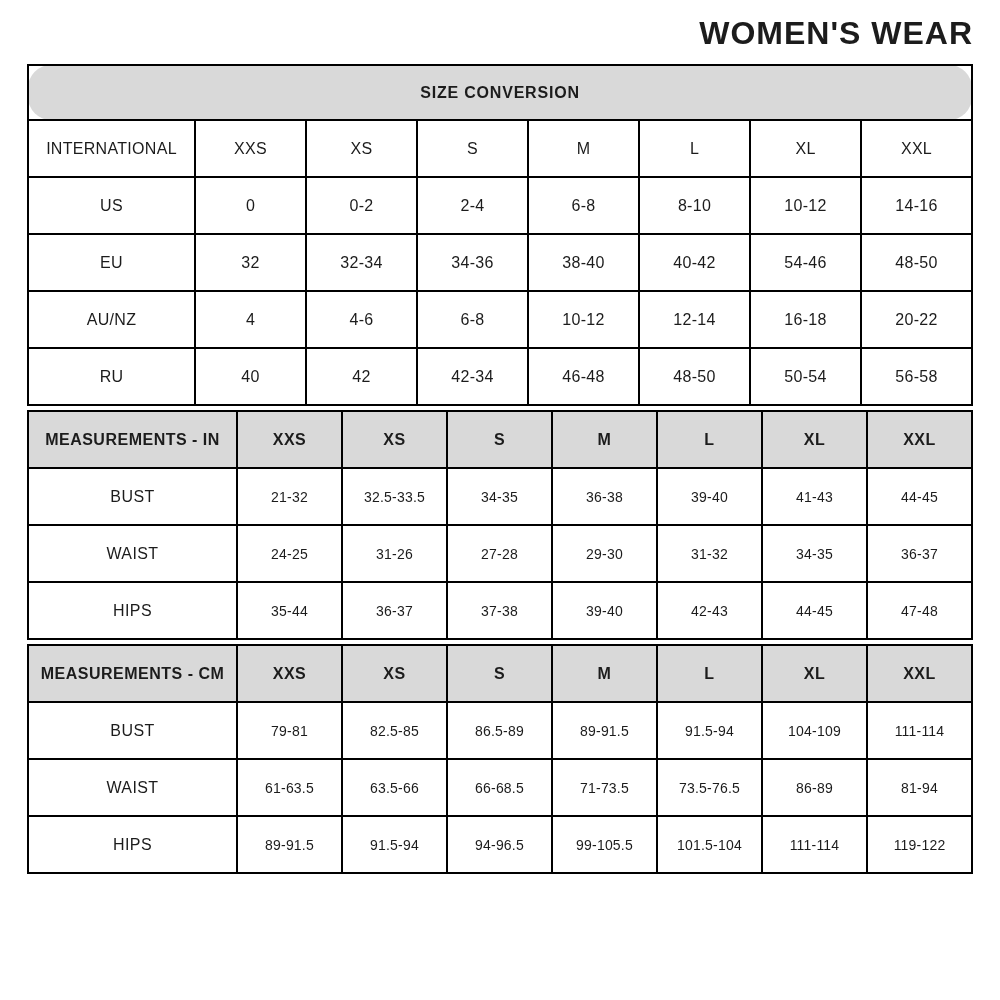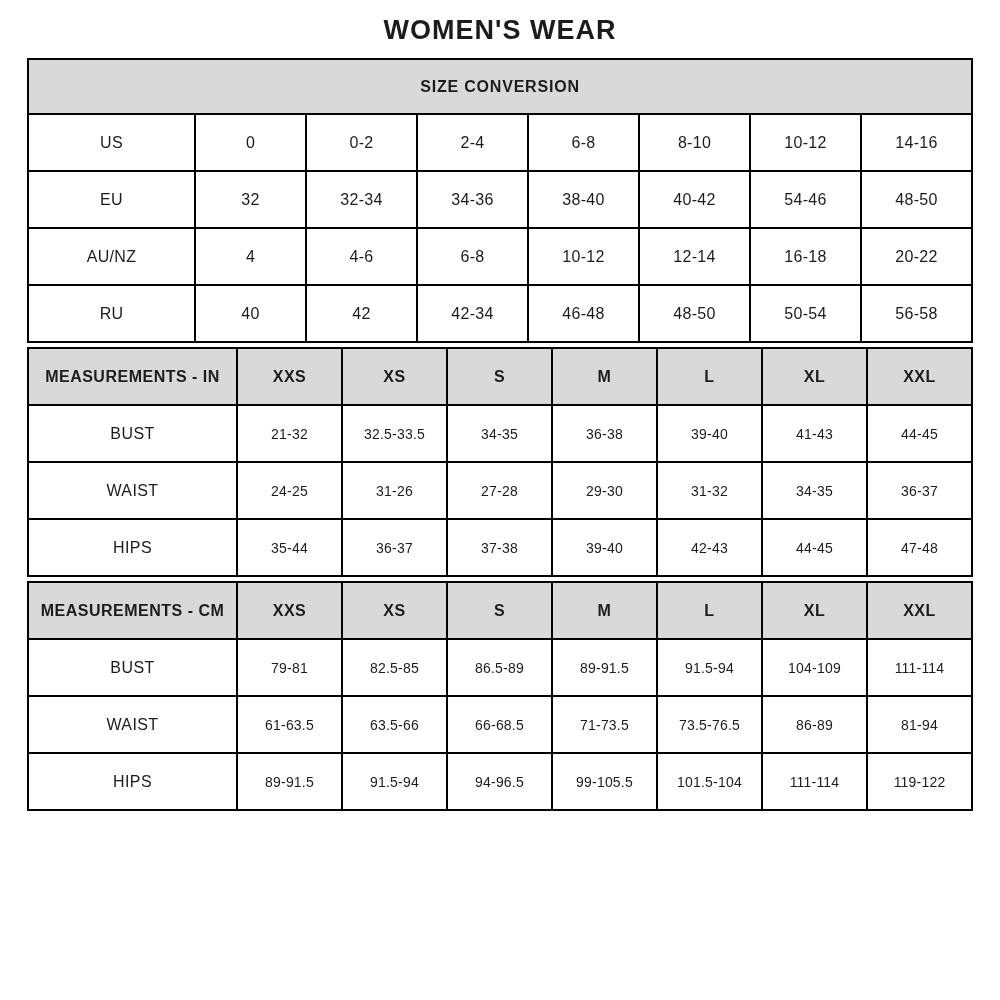--- a/index.html
+++ b/index.html
@@ -7,40 +7,40 @@
     margin: 0; padding: 0;
     width: 1000px; height: 1000px;
     background: #ffffff;
     font-family: "Liberation Sans", sans-serif;
     color: #1c1c1c;
   }
   .page { width: 1000px; height: 1000px; padding: 0 27px; }
   .title {
     margin: 0;
     padding: 15px 0 12px 0;
-    text-align: center;
-    font-size: 27px;
+    text-align: right;
+    font-size: 32px;
     font-weight: 700;
     letter-spacing: 1px;
   }
   table {
     border-collapse: collapse;
     table-layout: fixed;
     width: 946px;
   }
   td, th {
     border: 2px solid #000000;
     text-align: center;
     vertical-align: middle;
     padding: 0 2px;
     overflow: hidden;
   }
   
   .t1 col.c-label { width: 167px; }
-  .t1 td { height: 57px; font-size: 16px; font-weight: 400; letter-spacing: 0.3px; }
+  .t1 td { height: 57px; font-size: 16px; font-weight: 400; letter-spacing: 0.3px; border-radius: 23px; }
   .t1 .banner {
     height: 55px;
     background: #d9d9d9;
     font-size: 16px;
     font-weight: 700;
     letter-spacing: 0.8px;
   }
   
   .t2, .t3 { margin-top: 4px; }
   .t2 col.c-label, .t3 col.c-label { width: 209px; }
@@ -67,20 +67,30 @@
         <col>
         <col>
         <col>
         <col>
         <col>
         <col>
     </colgroup>
     <tbody>
         <tr>
       <td class="banner" colspan="8">SIZE CONVERSION</td>
+    </tr>
+    <tr>
+      <td>INTERNATIONAL</td>
+      <td>XXS</td>
+      <td>XS</td>
+      <td>S</td>
+      <td>M</td>
+      <td>L</td>
+      <td>XL</td>
+      <td>XXL</td>
     </tr>
     <tr>
       <td>US</td>
       <td>0</td>
       <td>0-2</td>
       <td>2-4</td>
       <td>6-8</td>
       <td>8-10</td>
       <td>10-12</td>
       <td>14-16</td>

